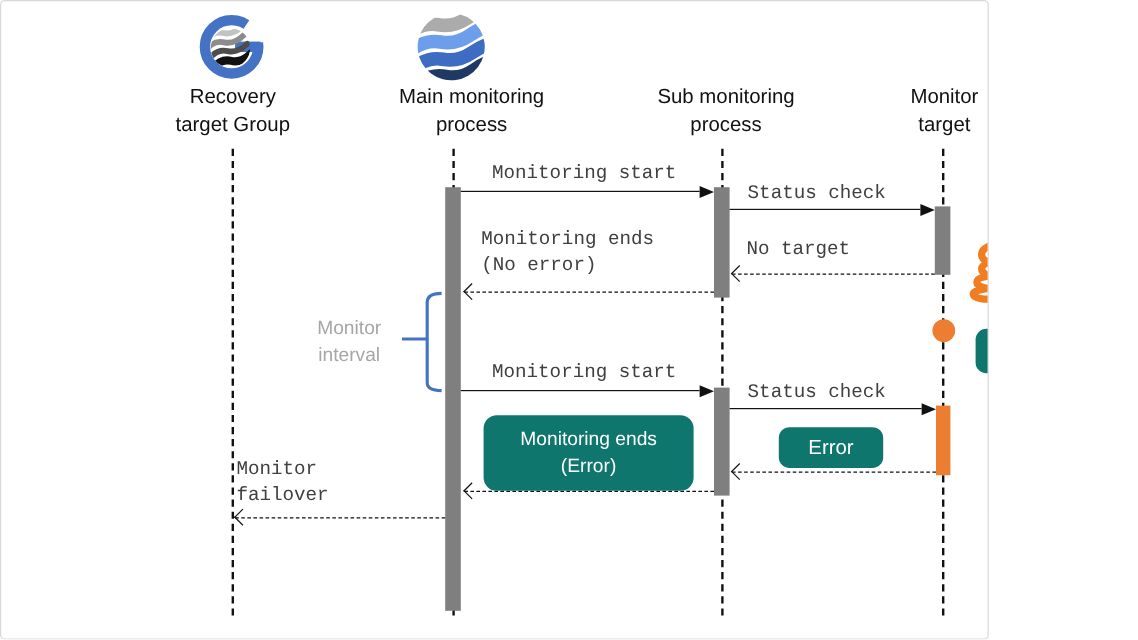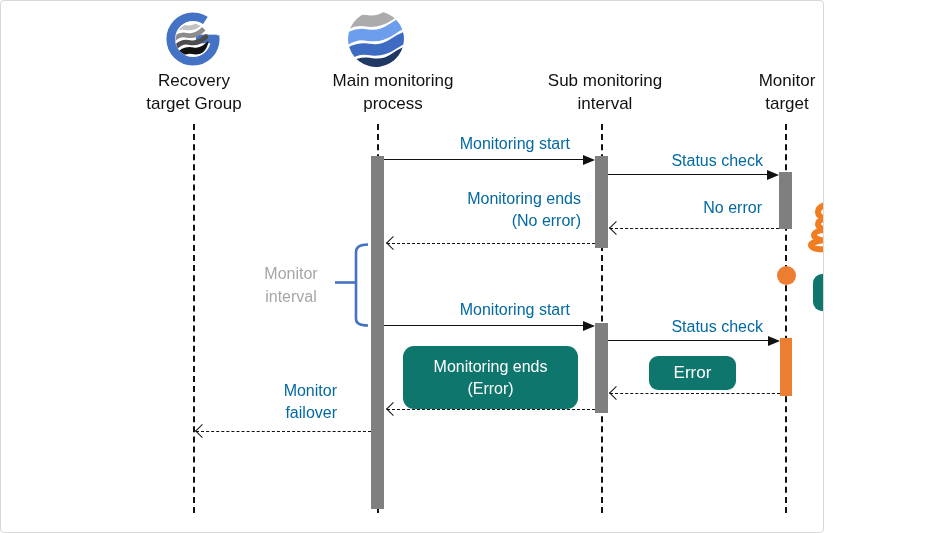--- a/index.html
+++ b/index.html
@@ -9,22 +9,22 @@
     font-family:"Liberation Sans",sans-serif;color:#1a1a1a;overflow:hidden;
   }
   .actor-label{
     position:absolute;width:180px;text-align:center;font-size:17px;line-height:23px;
     white-space:pre-line;color:#111;
   }
   .lifeline{position:absolute;width:0;border-left:2px dashed #111;}
   .act-bar{position:absolute;width:13px;background:#7F7F7F;}
   .act-bar.orange{background:#ED7D31;}
   .msg-label{
-    position:absolute;text-align:right;font-size:16px;line-height:22px;
-    white-space:pre-line;color:#0369a1;
+    position:absolute;text-align:left;font-size:16px;line-height:22px;
+    white-space:pre-line;color:#404040;font-family:Liberation Mono, monospace;
   }
   .aline{position:absolute;height:0;border-top:1.5px solid #111;}
   .aline.dashed{border-top-style:dashed;}
   .ahead{position:absolute;width:0;height:0;border-left:12px solid #111;
     border-top:5px solid transparent;border-bottom:5px solid transparent;}
   .achev{position:absolute;width:9px;height:9px;border-left:1.6px solid #111;
     border-top:1.6px solid #111;transform-origin:0 0;transform:rotate(-45deg);}
   .obox{
     position:absolute;background:#0f766e;color:#fff;border-radius:9px;
     display:flex;align-items:center;justify-content:center;text-align:center;
@@ -70,21 +70,21 @@
         <path d="M-6,56 Q8,48 20,52 T44,50 T66,44" stroke="#1F3864" stroke-width="13"></path>
       </g>
     </svg>
   </div>
 
   <div class="actor-label" style="left:103px;top:68px;">Recovery
 target Group</div>
   <div class="actor-label" style="left:302px;top:68px;">Main monitoring
 process</div>
   <div class="actor-label" style="left:514px;top:68px;">Sub monitoring
-interval</div>
+process</div>
   <div class="actor-label" style="left:696px;top:68px;">Monitor
 target</div>
 
   <div class="lifeline" style="left:192px;top:123px;height:389px;"></div>
   <div class="lifeline" style="left:376px;top:123px;height:389px;"></div>
   <div class="lifeline" style="left:600px;top:123px;height:389px;"></div>
   <div class="lifeline" style="left:784px;top:123px;height:389px;"></div>
 
   <div class="act-bar" style="left:370px;top:155px;height:353px;"></div>
   <div class="act-bar" style="left:594px;top:155px;height:92px;"></div>
@@ -101,21 +101,21 @@
   <div>
     <div class="aline" style="left:607px;top:173px;width:159px;"></div>
     <div class="ahead" style="left:766px;top:168.8px;"></div>
   </div>
   <div class="msg-label" style="left:622px;top:149px;width:140px;">Status check</div>
 
   <div>
     <div class="aline dashed" style="left:609px;top:227px;width:169px;"></div>
     <div class="achev" style="left:608px;top:227px;"></div>
   </div>
-  <div class="msg-label" style="left:621px;top:196px;width:140px;">No error</div>
+  <div class="msg-label" style="left:621px;top:196px;width:140px;">No target</div>
 
   <div>
     <div class="aline dashed" style="left:386px;top:242px;width:208px;"></div>
     <div class="achev" style="left:385px;top:242px;"></div>
   </div>
   <div class="msg-label" style="left:400px;top:187px;width:180px;">Monitoring ends
 (No error)</div>
 
   <div class="interval-label" style="left:225px;top:261px;">Monitor
 interval</div>

